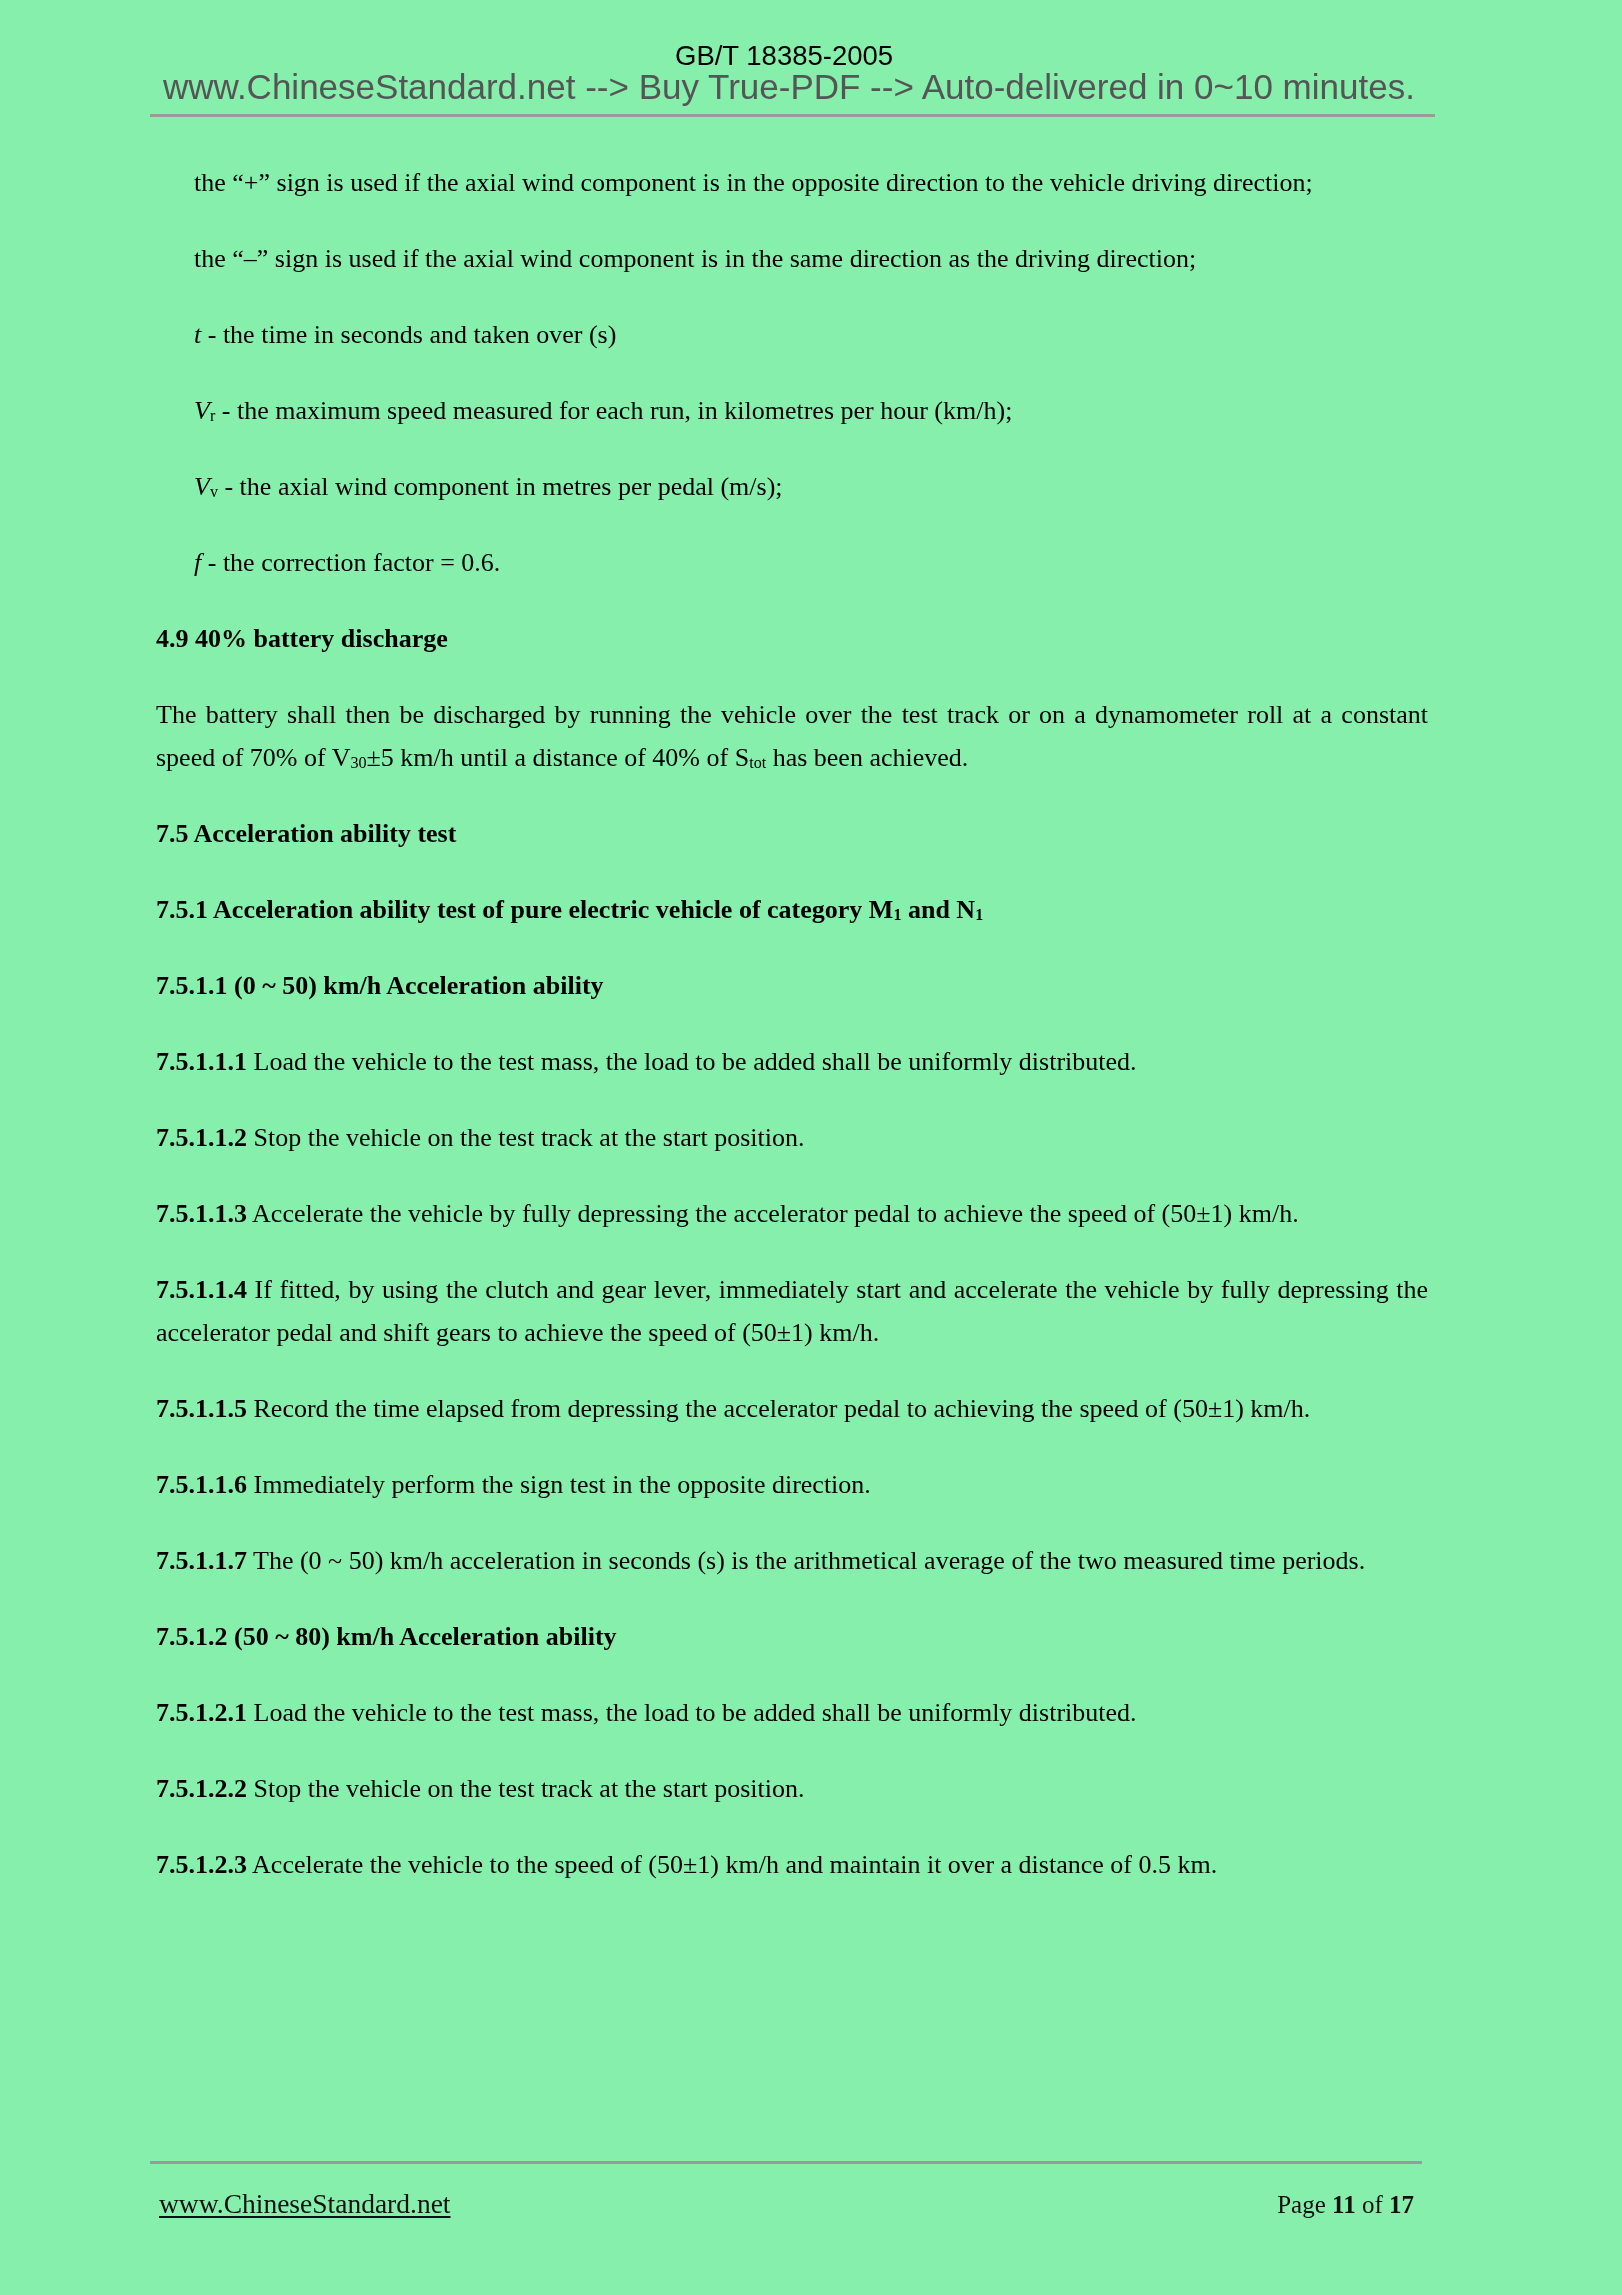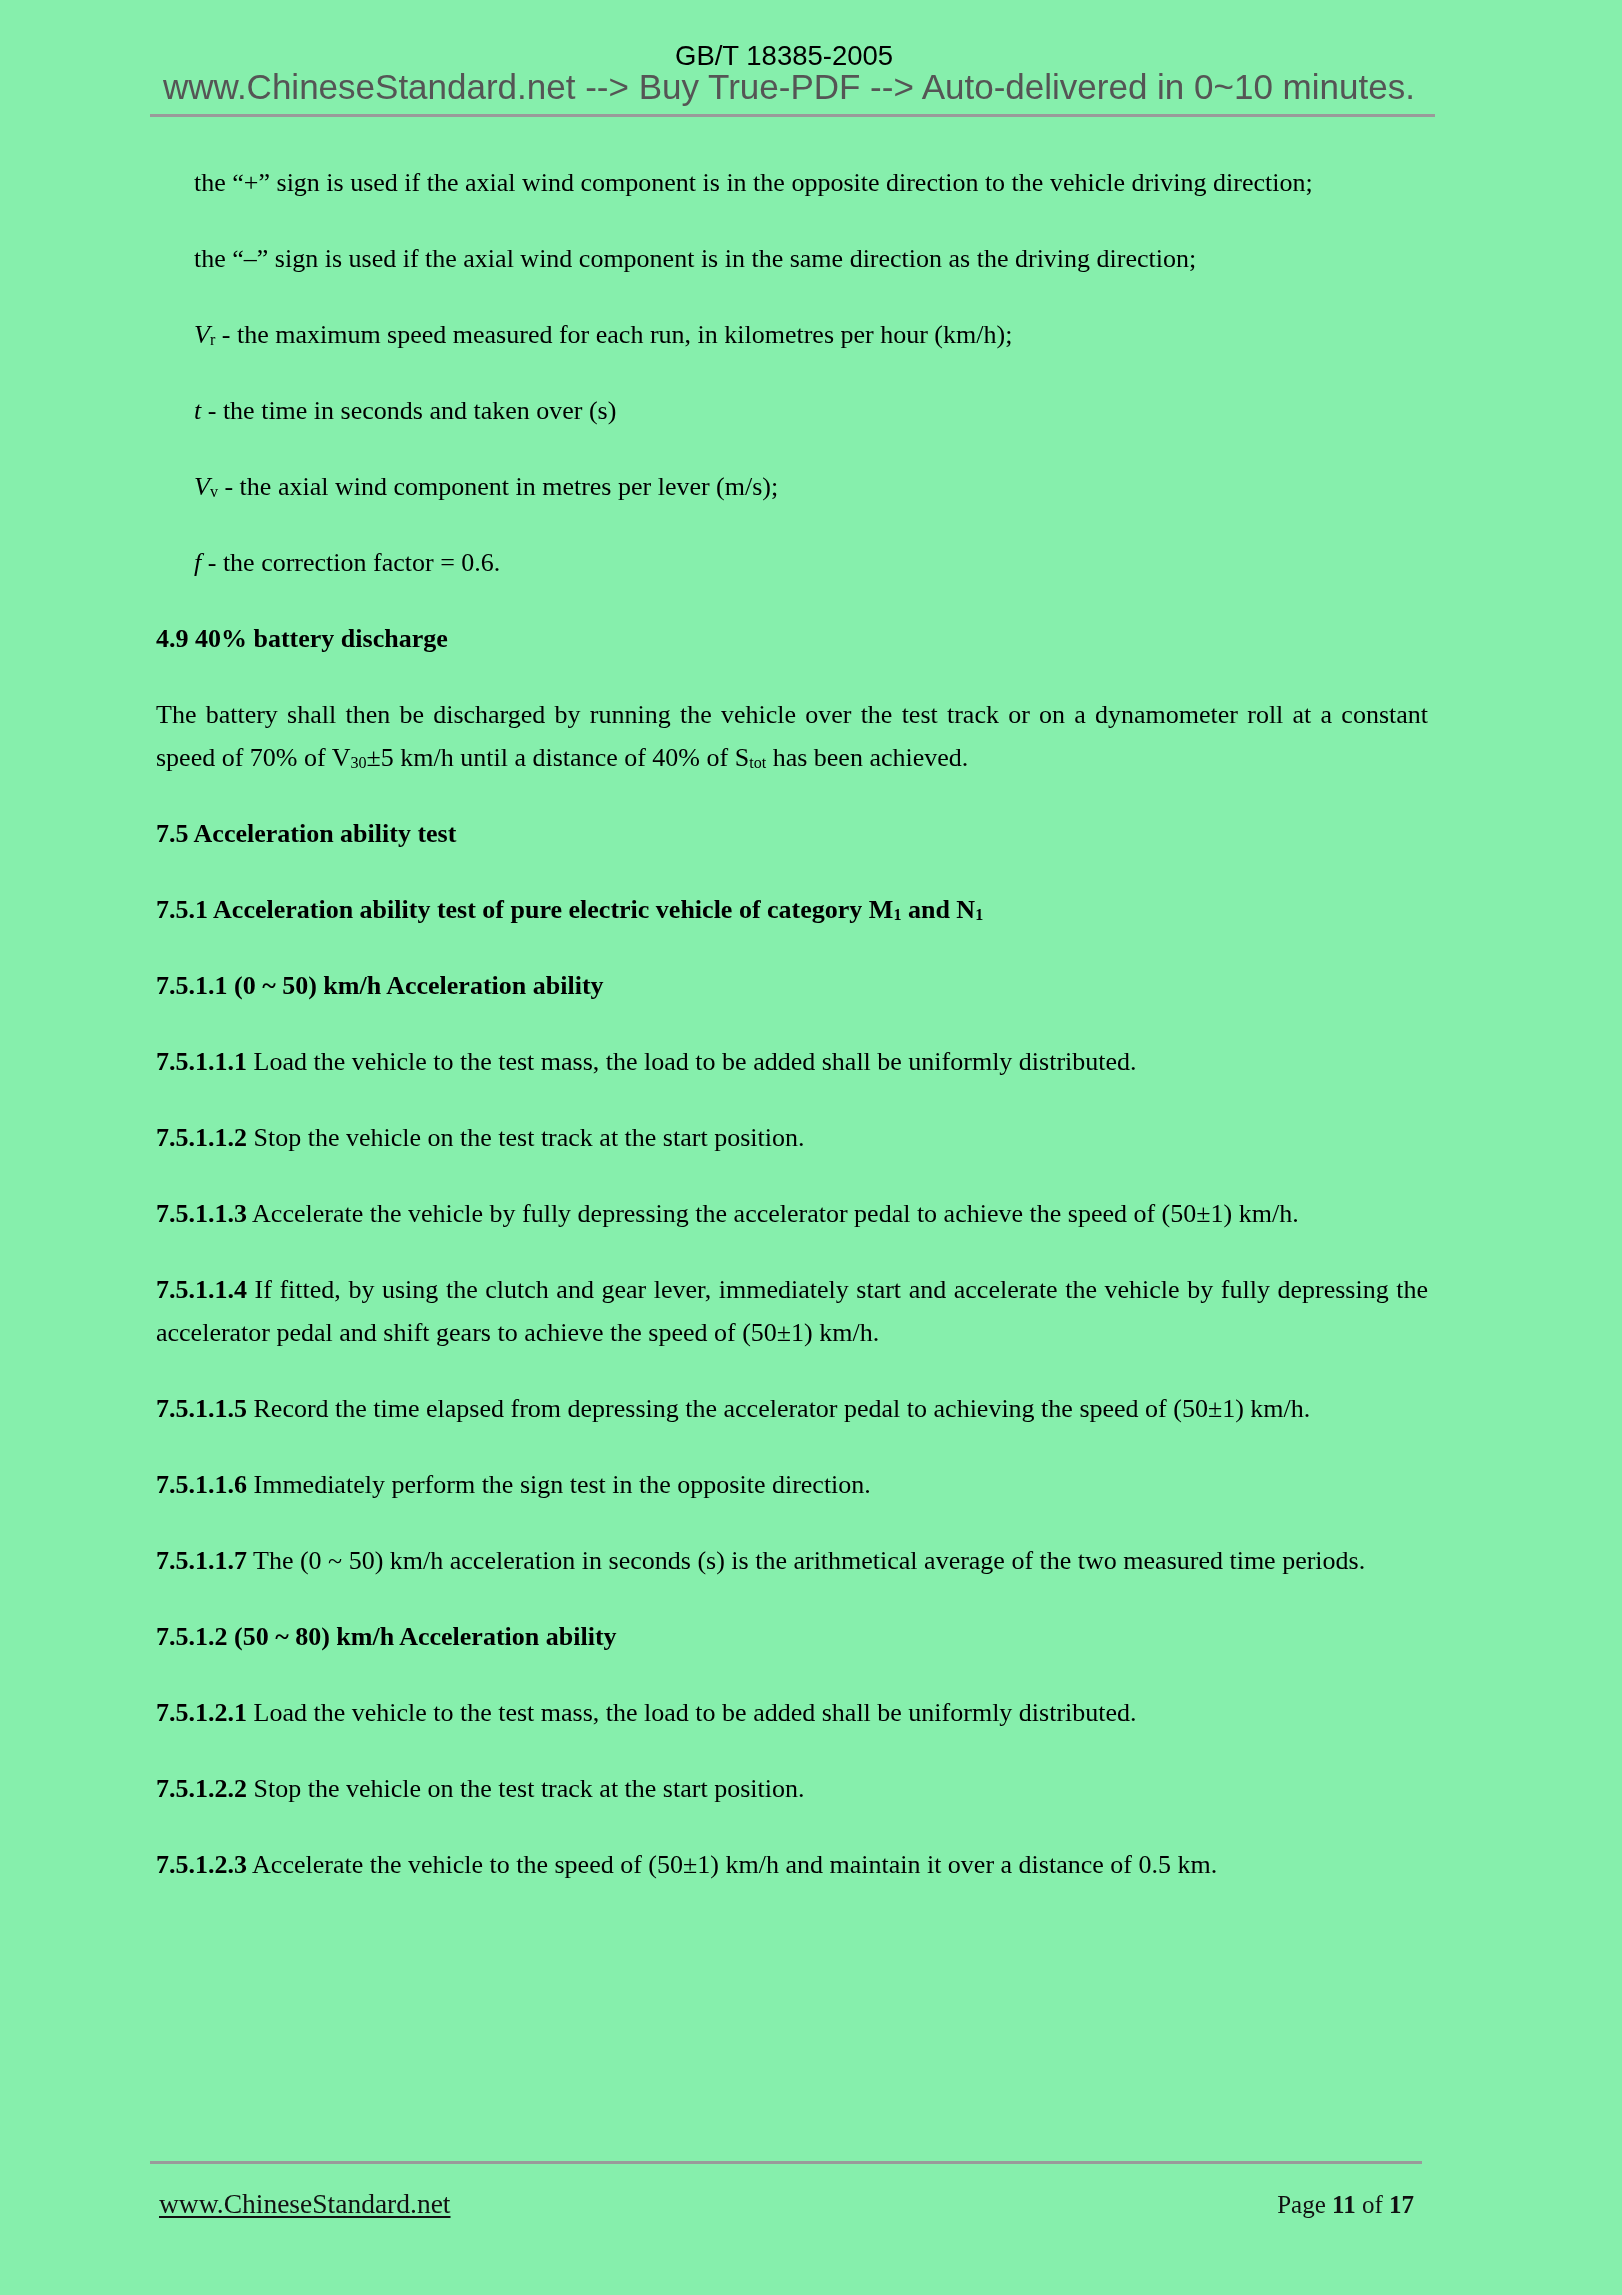--- a/index.html
+++ b/index.html
@@ -51,25 +51,25 @@
   <div class="hdr-text">www.ChineseStandard.net --&gt; Buy True-PDF --&gt; Auto-delivered in 0~10 minutes.</div>
   <div class="hdr-std">GB/T 18385-2005</div>
   <div class="hdr-rule"></div>
 
   <div class="body">
 
     <p class="para indent last-left"><span>the “+” sign is used if the axial wind component is in the opposite direction to the vehicle driving direction;</span></p>
 
     <p class="para indent last-left"><span>the “–” sign is used if the axial wind component is in the same direction as the driving direction;</span></p>
 
+    <p class="para indent last-left"><span class="var">t</span><span> - the time in seconds and taken over (s)</span></p>
+
     <p class="para indent last-left"><span class="var">V</span><sub>r</sub><span> - the maximum speed measured for each run, in kilometres per hour (km/h);</span></p>
 
-    <p class="para indent last-left"><span class="var">t</span><span> - the time in seconds and taken over (s)</span></p>
-
-    <p class="para indent last-left"><span class="var">V</span><sub>v</sub><span> - the axial wind component in metres per lever (m/s);</span></p>
+    <p class="para indent last-left"><span class="var">V</span><sub>v</sub><span> - the axial wind component in metres per pedal (m/s);</span></p>
 
     <p class="para indent last-left"><span class="var">f</span><span> - the correction factor = 0.6.</span></p>
 
     <p class="para bold">4.9 40% battery discharge</p>
 
     <p class="para last-left"><span>The battery shall then be discharged by running the vehicle over the test track or on a dynamometer roll at a constant speed of 70% of V</span><sub>30</sub><span>±5 km/h until a distance of 40% of S</span><sub>tot</sub><span> has been achieved.</span></p>
 
     <p class="para bold">7.5 Acceleration ability test</p>
 
     <p class="para bold"><span>7.5.1 Acceleration ability test of pure electric vehicle of category M</span><sub>1</sub><span> and N</span><sub>1</sub></p>

